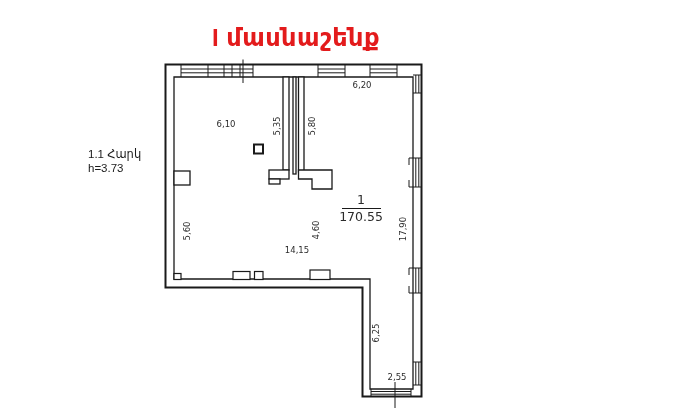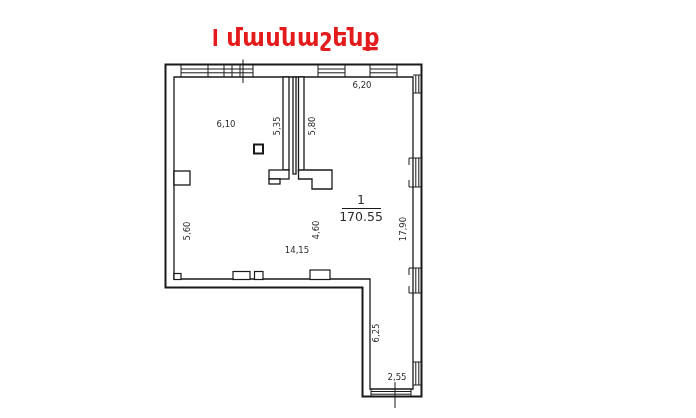--- a/index.html
+++ b/index.html
@@ -12,20 +12,24 @@
   .dim{font-size:8.5px;}
   .room-num{font-size:12.5px;}
 </style>
 </head>
 <body>
 
 <div class="page">
 
   <div class="title" style="color: rgb(227, 27, 28);">I մասնաշենք</div>
 
+  <div class="floor-info">
+    <div>1.1 Հարկ</div>
+    <div>h=3.73</div>
+  </div>
 
   <svg width="696" height="418" viewBox="0 0 696 418">
 
     <g stroke="#1a1a1a" fill="none">
       <path d="M165.5,64.5 H421.5 V396.5 H362.5 V287.5 H165.5 Z" stroke-width="2"></path>
       <path d="M174,77 H413 V389 H370 V279 H174 Z" stroke-width="1.3"></path>
     </g>
 
     <g stroke="#1a1a1a" stroke-width="1" fill="none">
       <path d="M181,69 H253 M181,72.8 H253"></path>

